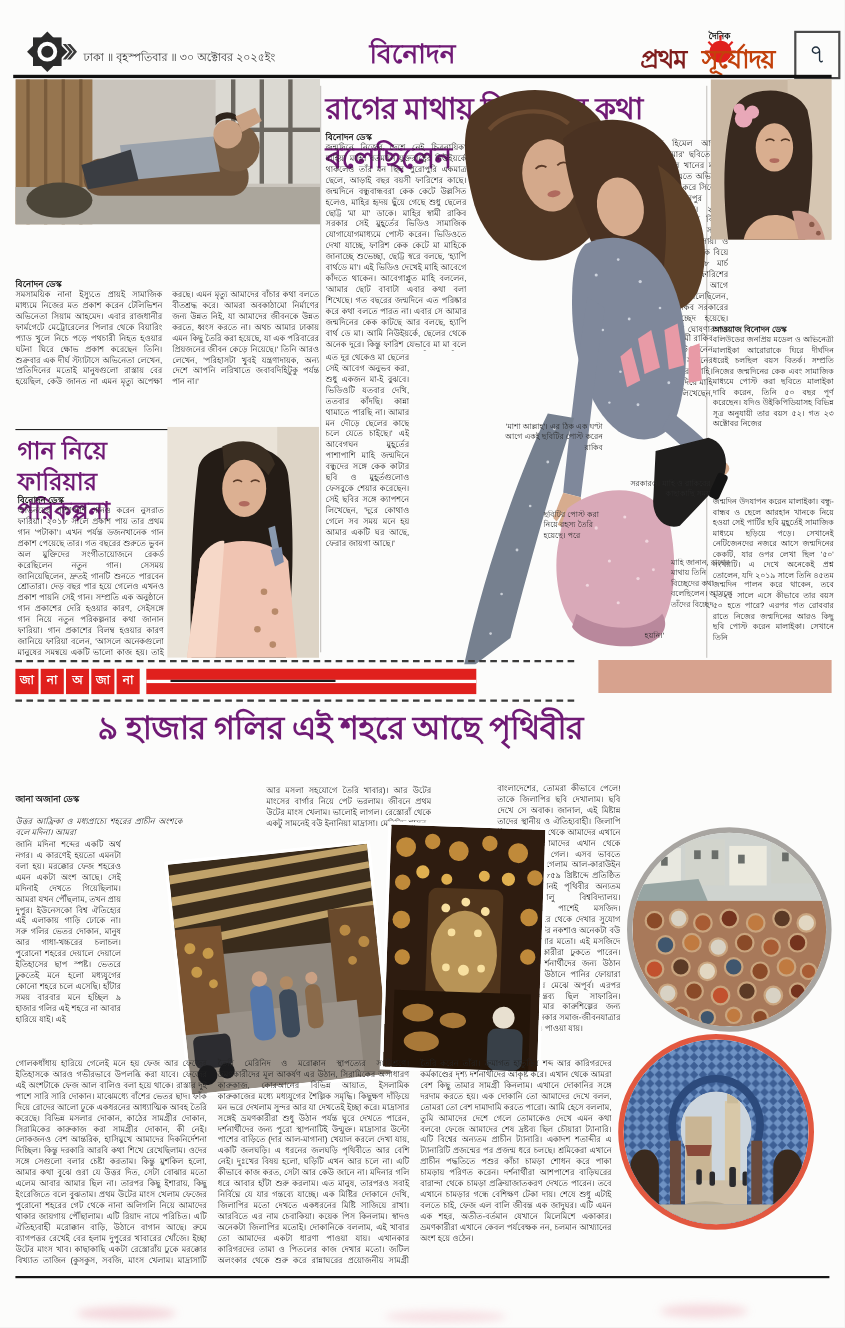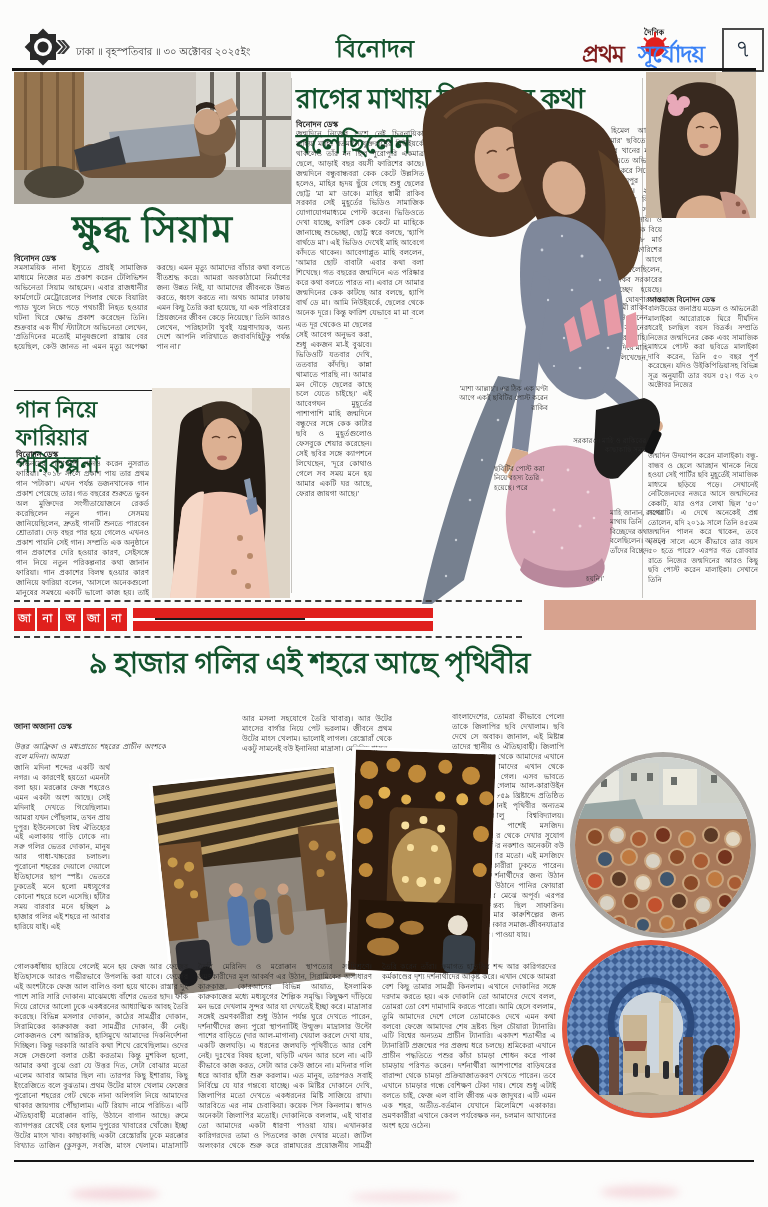--- a/index.html
+++ b/index.html
@@ -1,21 +1,21 @@
 <!DOCTYPE html>
 <html><head>
 <meta charset="utf-8">
 <style>
   html,body{margin:0;padding:0;background:#e9e9e9;}
   .page{position:relative;width:768px;height:1207px;margin:0 auto;background:#fcfcfb;
         overflow:hidden;font-family:"Liberation Sans",sans-serif;color:#1c1c1c;}
   .t{position:absolute;}
   .btxt{font-size:7.4px;line-height:1.34;text-align:justify;color:#262626;overflow:hidden;}
   .byl{font-weight:bold;font-size:7.8px;color:#101010;}
-  .hl{font-weight:bold;color:#14532d;}
+  .hl{font-weight:bold;color:#701a75;}
   .vr{position:absolute;width:1px;background:#c6c4c0;}
   .dash{position:absolute;height:0;border-top:2px dashed #3a3a3a;}
   .kbox{width:21px;height:23px;background:#e0201d;color:#fff;font-weight:bold;
         font-size:11px;display:inline-flex;align-items:center;justify-content:center;
         margin-right:2px;}
   .circle-photo{position:absolute;border-radius:50%;overflow:hidden;box-sizing:border-box;}
   .rot{transform-origin:center center;}
   .cap{font-size:7px;line-height:1.35;color:#2a2a2a;overflow:hidden;}
   .smudge{position:absolute;border-radius:50%;filter:blur(4px);}
 </style>
@@ -49,21 +49,21 @@
         <g stroke="#e0201d" stroke-width="2">
           <line x1="15" y1="0" x2="15" y2="5"></line>
             <line x1="4" y1="6" x2="8" y2="10"></line>
           <line x1="26" y1="6" x2="22" y2="10"></line>
             <line x1="1" y1="15" x2="5" y2="15"></line>
           <line x1="25" y1="15" x2="29" y2="15"></line>
         </g>
       </svg>
     </div>
     <div style="position:absolute;left:0px;top:12px;font-size:23px;font-weight:900;color:#7f1d1d;letter-spacing:-1px;">প্রথম</div>
-    <div style="position:absolute;left:56px;top:12px;font-size:23px;font-weight:900;color:#3b82f6;letter-spacing:-1px;">সূর্যোদয়</div>
+    <div style="position:absolute;left:56px;top:12px;font-size:23px;font-weight:900;color:#c2410c;letter-spacing:-1px;">সূর্যোদয়</div>
   </div>
   <div class="t" style="left:722px;top:28px;width:38px;height:40px;border:2px solid #4a4a4a;display:flex;align-items:center;justify-content:center;font-size:24px;color:#21303f;">৭</div>
   <div class="t" style="left:12px;top:68px;width:744px;height:3px;background:#111;"></div>
 
   <div class="vr" style="left:291px;top:78px;height:515px;"></div>
   <div class="vr" style="left:642px;top:78px;height:520px;"></div>
 
   <div class="t" style="left:14px;top:72px;width:277px;height:132px;">
     <svg width="277" height="132" viewBox="0 0 277 132">
       <rect width="277" height="132" fill="#c9c4bc"></rect>
@@ -81,21 +81,20 @@
       <ellipse cx="40" cy="110" rx="30" ry="16" fill="#4c4639"></ellipse>
       <rect x="62" y="72" width="150" height="34" rx="16" fill="#6e543c"></rect>
       <circle cx="200" cy="62" r="22" fill="#7a5e44"></circle>
       <path d="M95,60 L180,52 L186,84 L100,92 Z" fill="#9aa2ac"></path>
       <path d="M60,78 L105,64 L112,92 L66,100 Z" fill="#3a3d42"></path>
       <circle cx="193" cy="50" r="13" fill="#c9a183"></circle>
       <path d="M182,42 a13,11 0 0 1 22,-2 l-4,-8 a14,12 0 0 0 -18,2 z" fill="#2e241c"></path>
       <path d="M200,34 L218,26 L224,38 L206,48 Z" fill="#c9a183"></path>
     </svg>
   </div>
-  <div class="t hl" style="left:14px;top:200px;width:277px;text-align:center;font-size:37px;letter-spacing:1px;">ক্ষুব্ধ সিয়াম</div>
   <div class="t byl" style="left:14px;top:252px;">বিনোদন ডেস্ক</div>
   <div class="t btxt" style="left:14px;top:263px;width:276px;height:122px;column-count:2;column-gap:9px;">সমসাময়িক নানা ইস্যুতে প্রায়ই সামাজিক মাধ্যমে নিজের মত প্রকাশ করেন টেলিভিশন অভিনেতা সিয়াম আহমেদ। এবার রাজধানীর ফার্মগেটে মেট্রোরেলের পিলার থেকে বিয়ারিং প্যাড খুলে নিচে পড়ে পথচারী নিহত হওয়ার ঘটনা ঘিরে ক্ষোভ প্রকাশ করেছেন তিনি। শুক্রবার এক দীর্ঘ স্ট্যাটাসে অভিনেতা লেখেন, 'প্রতিদিনের মতোই মানুষগুলো রাস্তায় বের হয়েছিল, কেউ জানত না এমন মৃত্যু অপেক্ষা করছে। এমন মৃত্যু আমাদের বাঁচার কথা বলতে বীতশ্রদ্ধ করে। আমরা অবকাঠামো নির্মাণের জন্য উন্নত নিই, যা আমাদের জীবনকে উন্নত করতে, ধ্বংস করতে না। অথচ আমার ঢাকায় এমন কিছু তৈরি করা হয়েছে, যা এক পরিবারের প্রিয়জনের জীবন কেড়ে নিয়েছে।' তিনি আরও লেখেন, 'পরিহাসটা খুবই যন্ত্রণাদায়ক, অন্য দেশে আপনি লরিখাতে জবাবদিহিটুকু পর্যন্ত পান না।'</div>
 
   <div class="t" style="left:14px;top:390px;width:276px;height:0;border-top:1.5px solid #222;"></div>
   <div class="t hl" style="left:16px;top:396px;width:150px;font-size:22px;line-height:1.25;">
     <div>গান নিয়ে ফারিয়ার</div>
     <div>পরিকল্পনা</div>
   </div>
   <div class="t byl" style="left:16px;top:448px;">বিনোদন ডেস্ক</div>
   <div class="t btxt" style="left:16px;top:459px;width:133px;height:138px;">অভিনয়ের পাশাপাশি গানও করেন নুসরাত ফারিয়া। ২০১৮ সালে প্রকাশ পায় তার প্রথম গান 'পটাকা'। এখন পর্যন্ত ডজনখানেক গান প্রকাশ পেয়েছে তার। গত বছরের শুরুতে ভুবন অল মুক্তিদের সংগীতায়োজনে রেকর্ড করেছিলেন নতুন গান। সেসময় জানিয়েছিলেন, দ্রুতই গানটি শুনতে পারবেন শ্রোতারা। দেড় বছর পার হয়ে গেলেও এখনও প্রকাশ পায়নি সেই গান। সম্প্রতি এক অনুষ্ঠানে গান প্রকাশের দেরি হওয়ার কারণ, সেইসঙ্গে গান নিয়ে নতুন পরিকল্পনার কথা জানান ফারিয়া। গান প্রকাশের বিলম্ব হওয়ার কারণ জানিয়ে ফারিয়া বলেন, 'আসলে অনেকগুলো মানুষের সমন্বয়ে একটি ভালো কাজ হয়। তাই একটু সময় লেগে যায় গান প্রকাশের ক্ষেত্রে। আর আমি তো শুধু গান গেয়েই প্রকাশ করি না, তার সঙ্গে একটা ভিজ্যুয়াল মিউজিক ভিডিও তৈরি করতে হয়; যেটা দেখতে ভিন্ন লাগে। দর্শকদের কাছে যেন মনে হয়, এ রকম কিছু প্রথমবার দেখছেন। এ কারণেই একটু দেরি হচ্ছে। নতুন বেশ কয়েকটি গান রেডি করা আছে।'</div>

